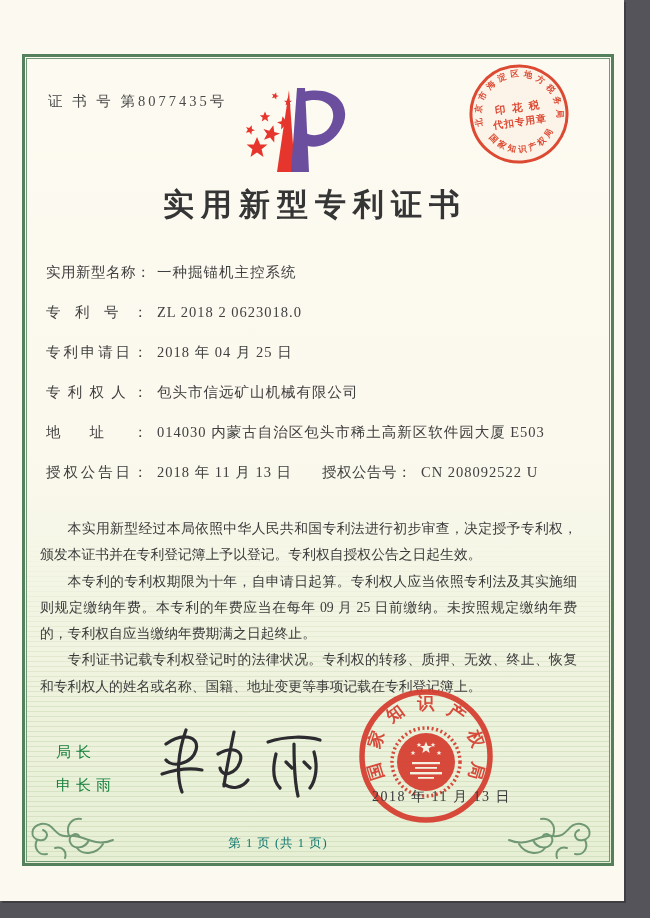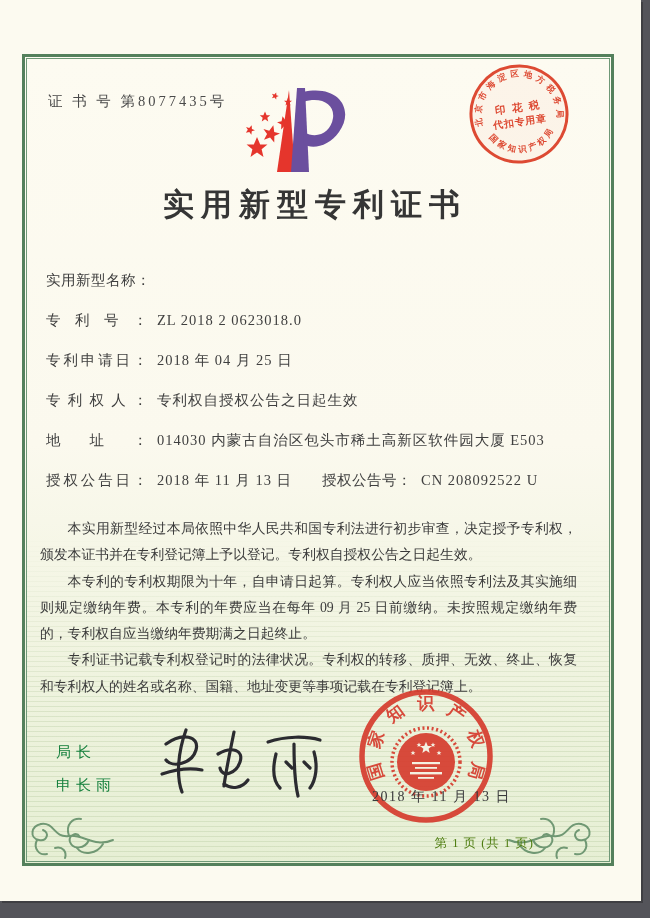--- a/index.html
+++ b/index.html
@@ -6,58 +6,57 @@
   body{
     width:650px;height:918px;position:relative;overflow:hidden;
     background:#54545a;
     font-family:"Liberation Serif","DejaVu Serif",serif;
   }
   .abs{position:absolute;}
   .paper{
     left:0;top:0;width:624px;height:901px;
     background:#fcfaf0;
     box-shadow:2px 2px 0 rgba(0,0,0,.25);
-    padding-left:17px;
   }
   .frame{
     left:22px;top:54px;width:586px;height:806px;
     border:3px solid #54805c;
     background:linear-gradient(180deg,#fdfbf1 0%,#fbf9ee 48%,#f1f4e1 72%,#e6efd4 100%);
   }
   .frame-inner{position:absolute;inset:1px;border:1px solid #6f9877;}
   .guilloche{
     position:absolute;left:2px;right:2px;bottom:2px;height:330px;
     background:repeating-linear-gradient(180deg,rgba(120,158,92,.17) 0 1px,rgba(0,0,0,0) 1px 5px);
     -webkit-mask-image:linear-gradient(180deg,transparent,#000 55%);
     mask-image:linear-gradient(180deg,transparent,#000 55%);
   }
   .cert-no{left:48px;top:92px;font-size:14.5px;letter-spacing:3px;color:#4a4a4a;}
   .logo{left:243px;top:84px;}
   .title{
     left:22px;top:184px;width:586px;text-align:center;
     font-size:31px;letter-spacing:7px;color:#353535;font-weight:600;
   }
   .fields{left:46px;top:258px;width:545px;font-size:14.5px;color:#3f3f3f;}
-  .field-row{display:flex;align-items:flex-start;line-height:28px;margin-bottom:12px;white-space:nowrap;margin-top:8px;}
+  .field-row{display:flex;align-items:flex-start;line-height:28px;margin-bottom:12px;white-space:nowrap;}
   .flabel{
     display:inline-block;width:102px;flex:none;
     text-align:justify;text-align-last:justify;letter-spacing:.5px;
   }
   .fvalue{margin-left:9px;letter-spacing:1px;}
   .grant-label{margin-left:30px;letter-spacing:.5px;}
   .paragraphs{
     left:40px;top:516px;width:537px;
     font-size:13.8px;line-height:26.3px;color:#3a3a3a;text-align:justify;
   }
   .paragraphs p{margin:0;text-indent:2em;}
   .officer{left:56px;top:736px;font-size:15px;letter-spacing:5px;color:#15803d;line-height:33px;}
   .signature{left:148px;top:718px;}
   .seal{left:356px;top:686px;}
   .seal-date{left:372px;top:788px;font-size:14px;letter-spacing:1.5px;color:#3a3a3c;z-index:5;}
-  .footer{left:22px;top:835px;width:512px;text-align:right;font-size:12.5px;color:#4d7c0f;letter-spacing:1px;}
+  .footer{left:22px;top:835px;width:512px;text-align:center;font-size:12.5px;color:#0f766e;letter-spacing:1px;}
   .tax-seal{left:467px;top:62px;transform:rotate(-8deg);}
   .flourish-left{left:25px;top:770px;}
   .flourish-right{left:505px;top:770px;transform:scaleX(-1);}
 </style>
 </head>
 <body>
 
 <div class="paper abs">
 
   <div class="frame abs">
@@ -120,32 +119,33 @@
     </text>
     <text x="52" y="49" text-anchor="middle" font-size="10.5" letter-spacing="2" fill="#dd4a33" font-weight="bold">印 花 税</text>
     <text x="52" y="63" text-anchor="middle" font-size="9.8" letter-spacing="1" fill="#dd4a33" font-weight="bold">代扣专用章</text>
   </svg>
 
   <div class="title abs">实用新型专利证书</div>
 
   <div class="fields abs">
     <div class="field-row">
       <span class="flabel">实用新型名称：</span>
+      <span class="fvalue">一种掘锚机主控系统</span>
     </div>
     <div class="field-row">
       <span class="flabel">专利号：</span>
       <span class="fvalue">ZL 2018 2 0623018.0</span>
     </div>
     <div class="field-row">
       <span class="flabel">专利申请日：</span>
       <span class="fvalue">2018 年 04 月 25 日</span>
     </div>
     <div class="field-row">
       <span class="flabel">专利权人：</span>
-      <span class="fvalue">专利权自授权公告之日起生效</span>
+      <span class="fvalue">包头市信远矿山机械有限公司</span>
     </div>
     <div class="field-row">
       <span class="flabel">地址：</span>
       <span class="fvalue">014030  内蒙古自治区包头市稀土高新区软件园大厦 E503</span>
     </div>
     <div class="field-row">
       <span class="flabel">授权公告日：</span>
       <span class="fvalue">2018 年 11 月 13 日</span>
       <span class="grant-label">授权公告号：</span>
       <span class="fvalue">CN 208092522 U</span>

